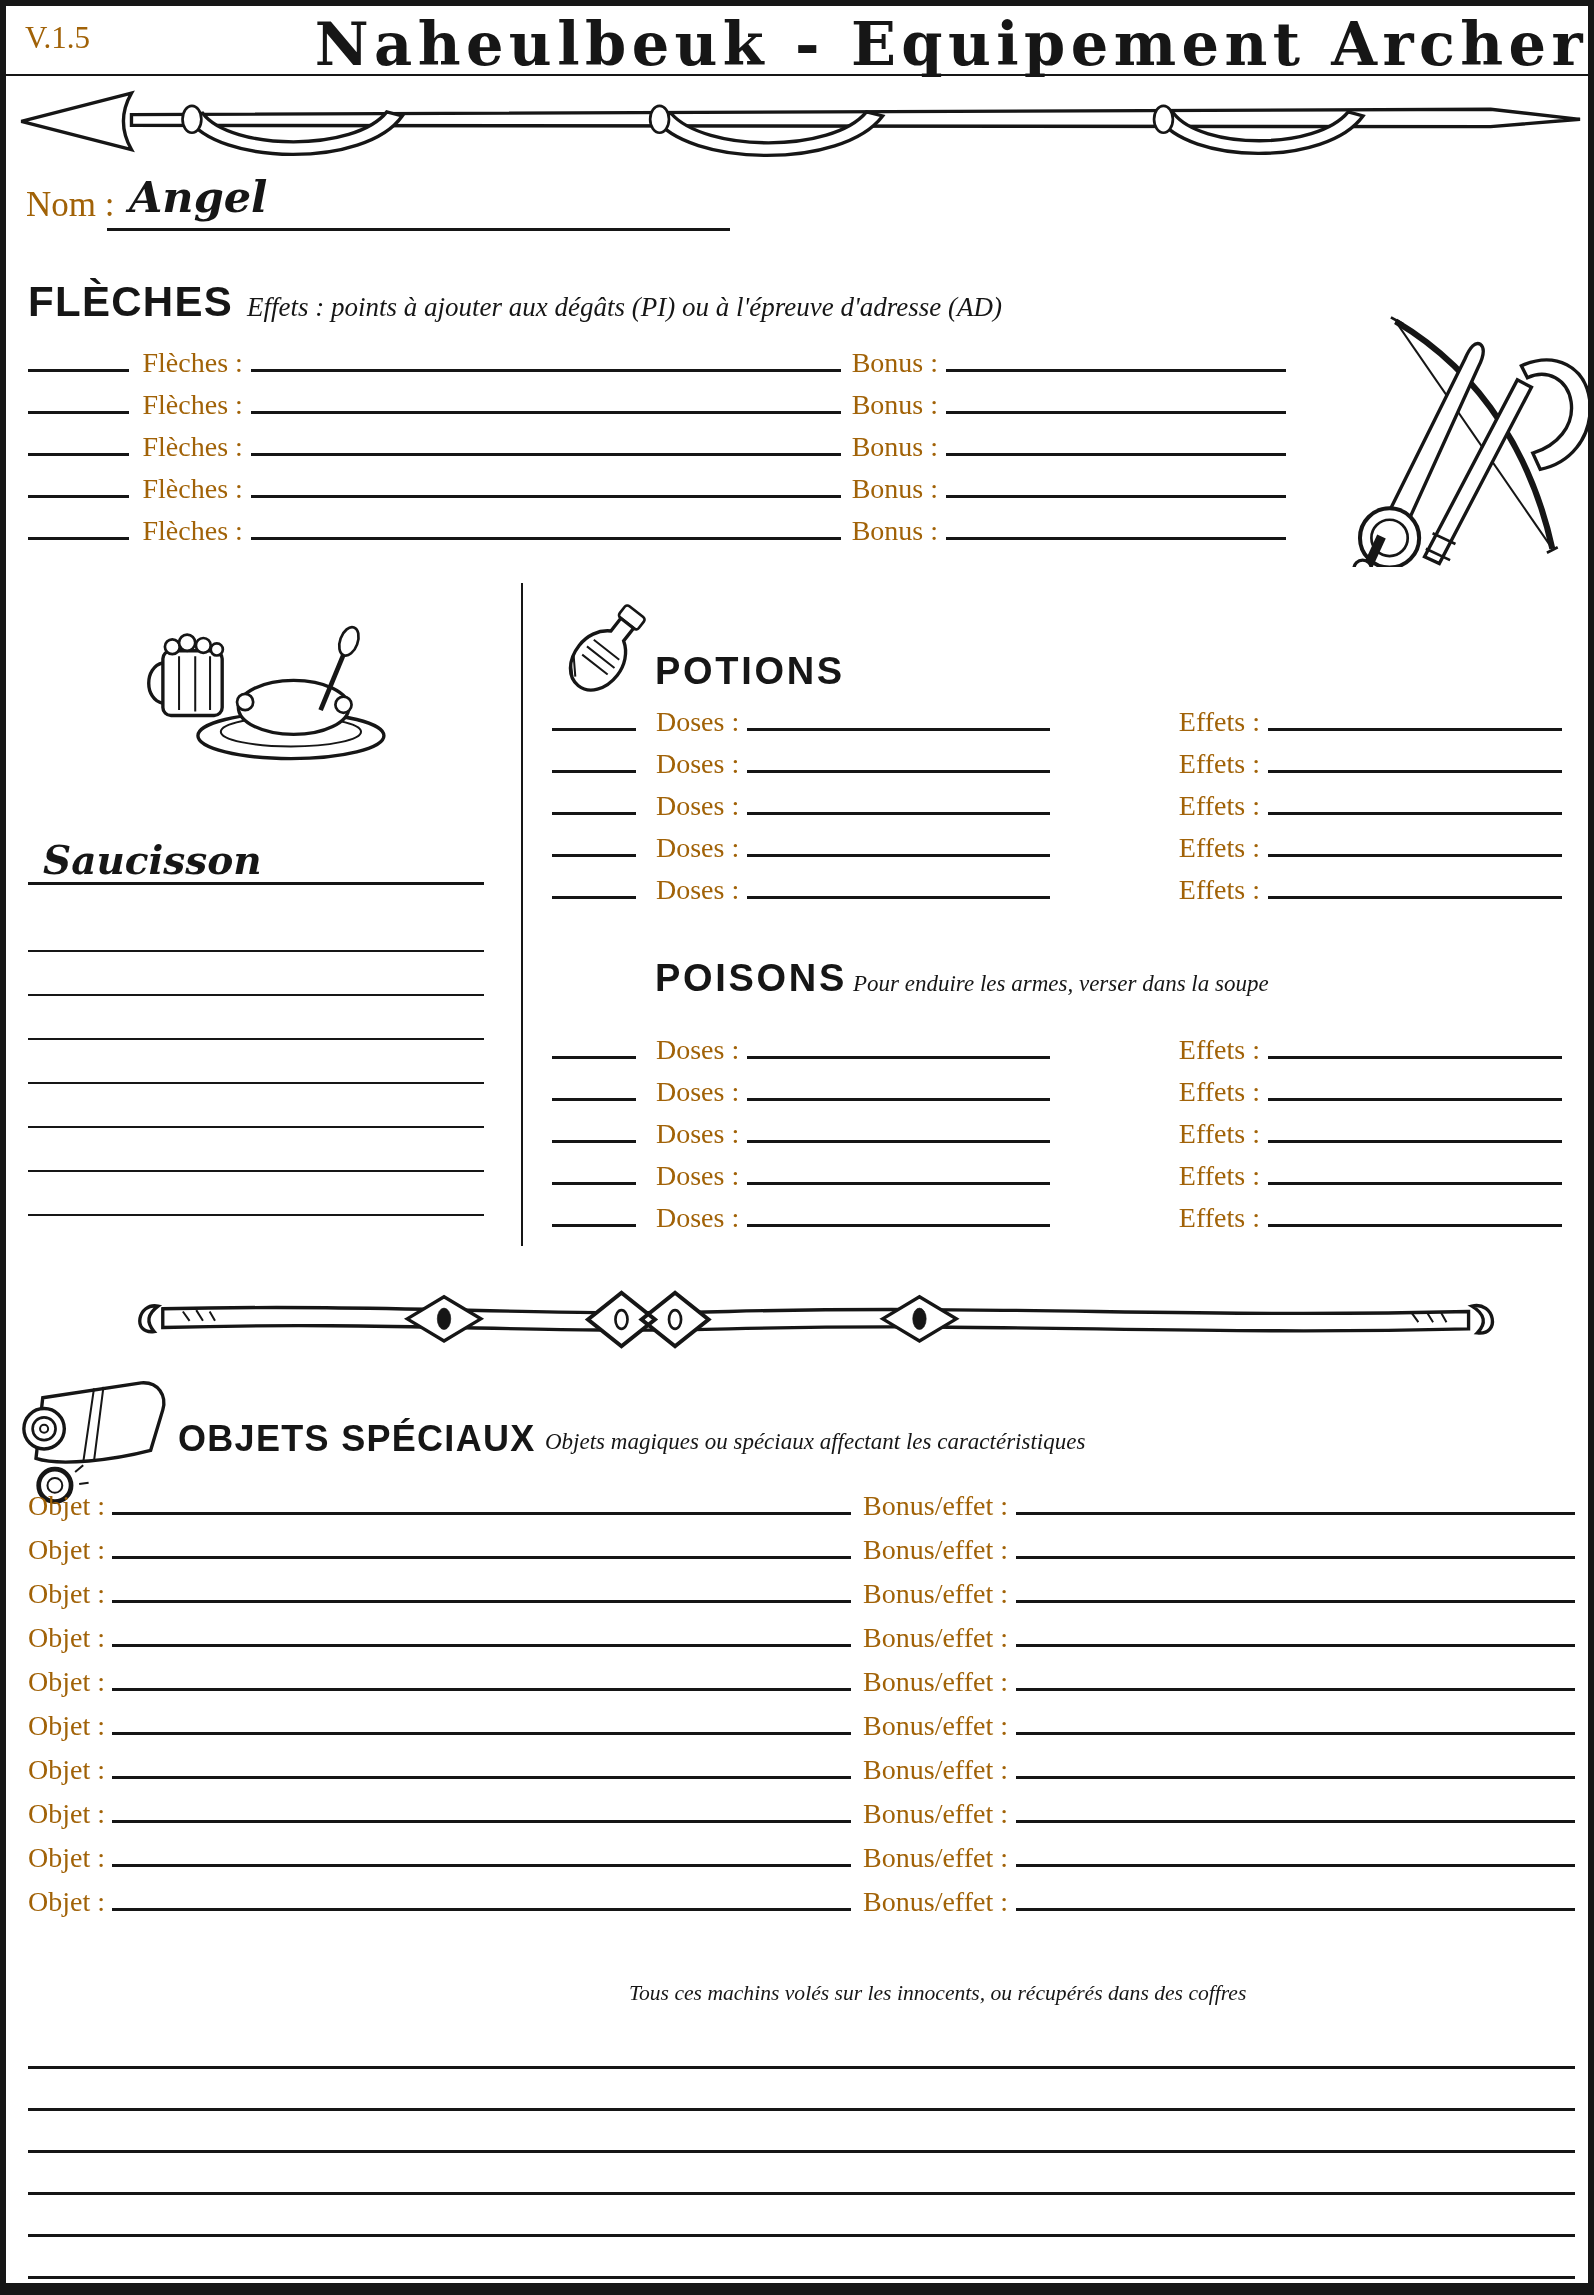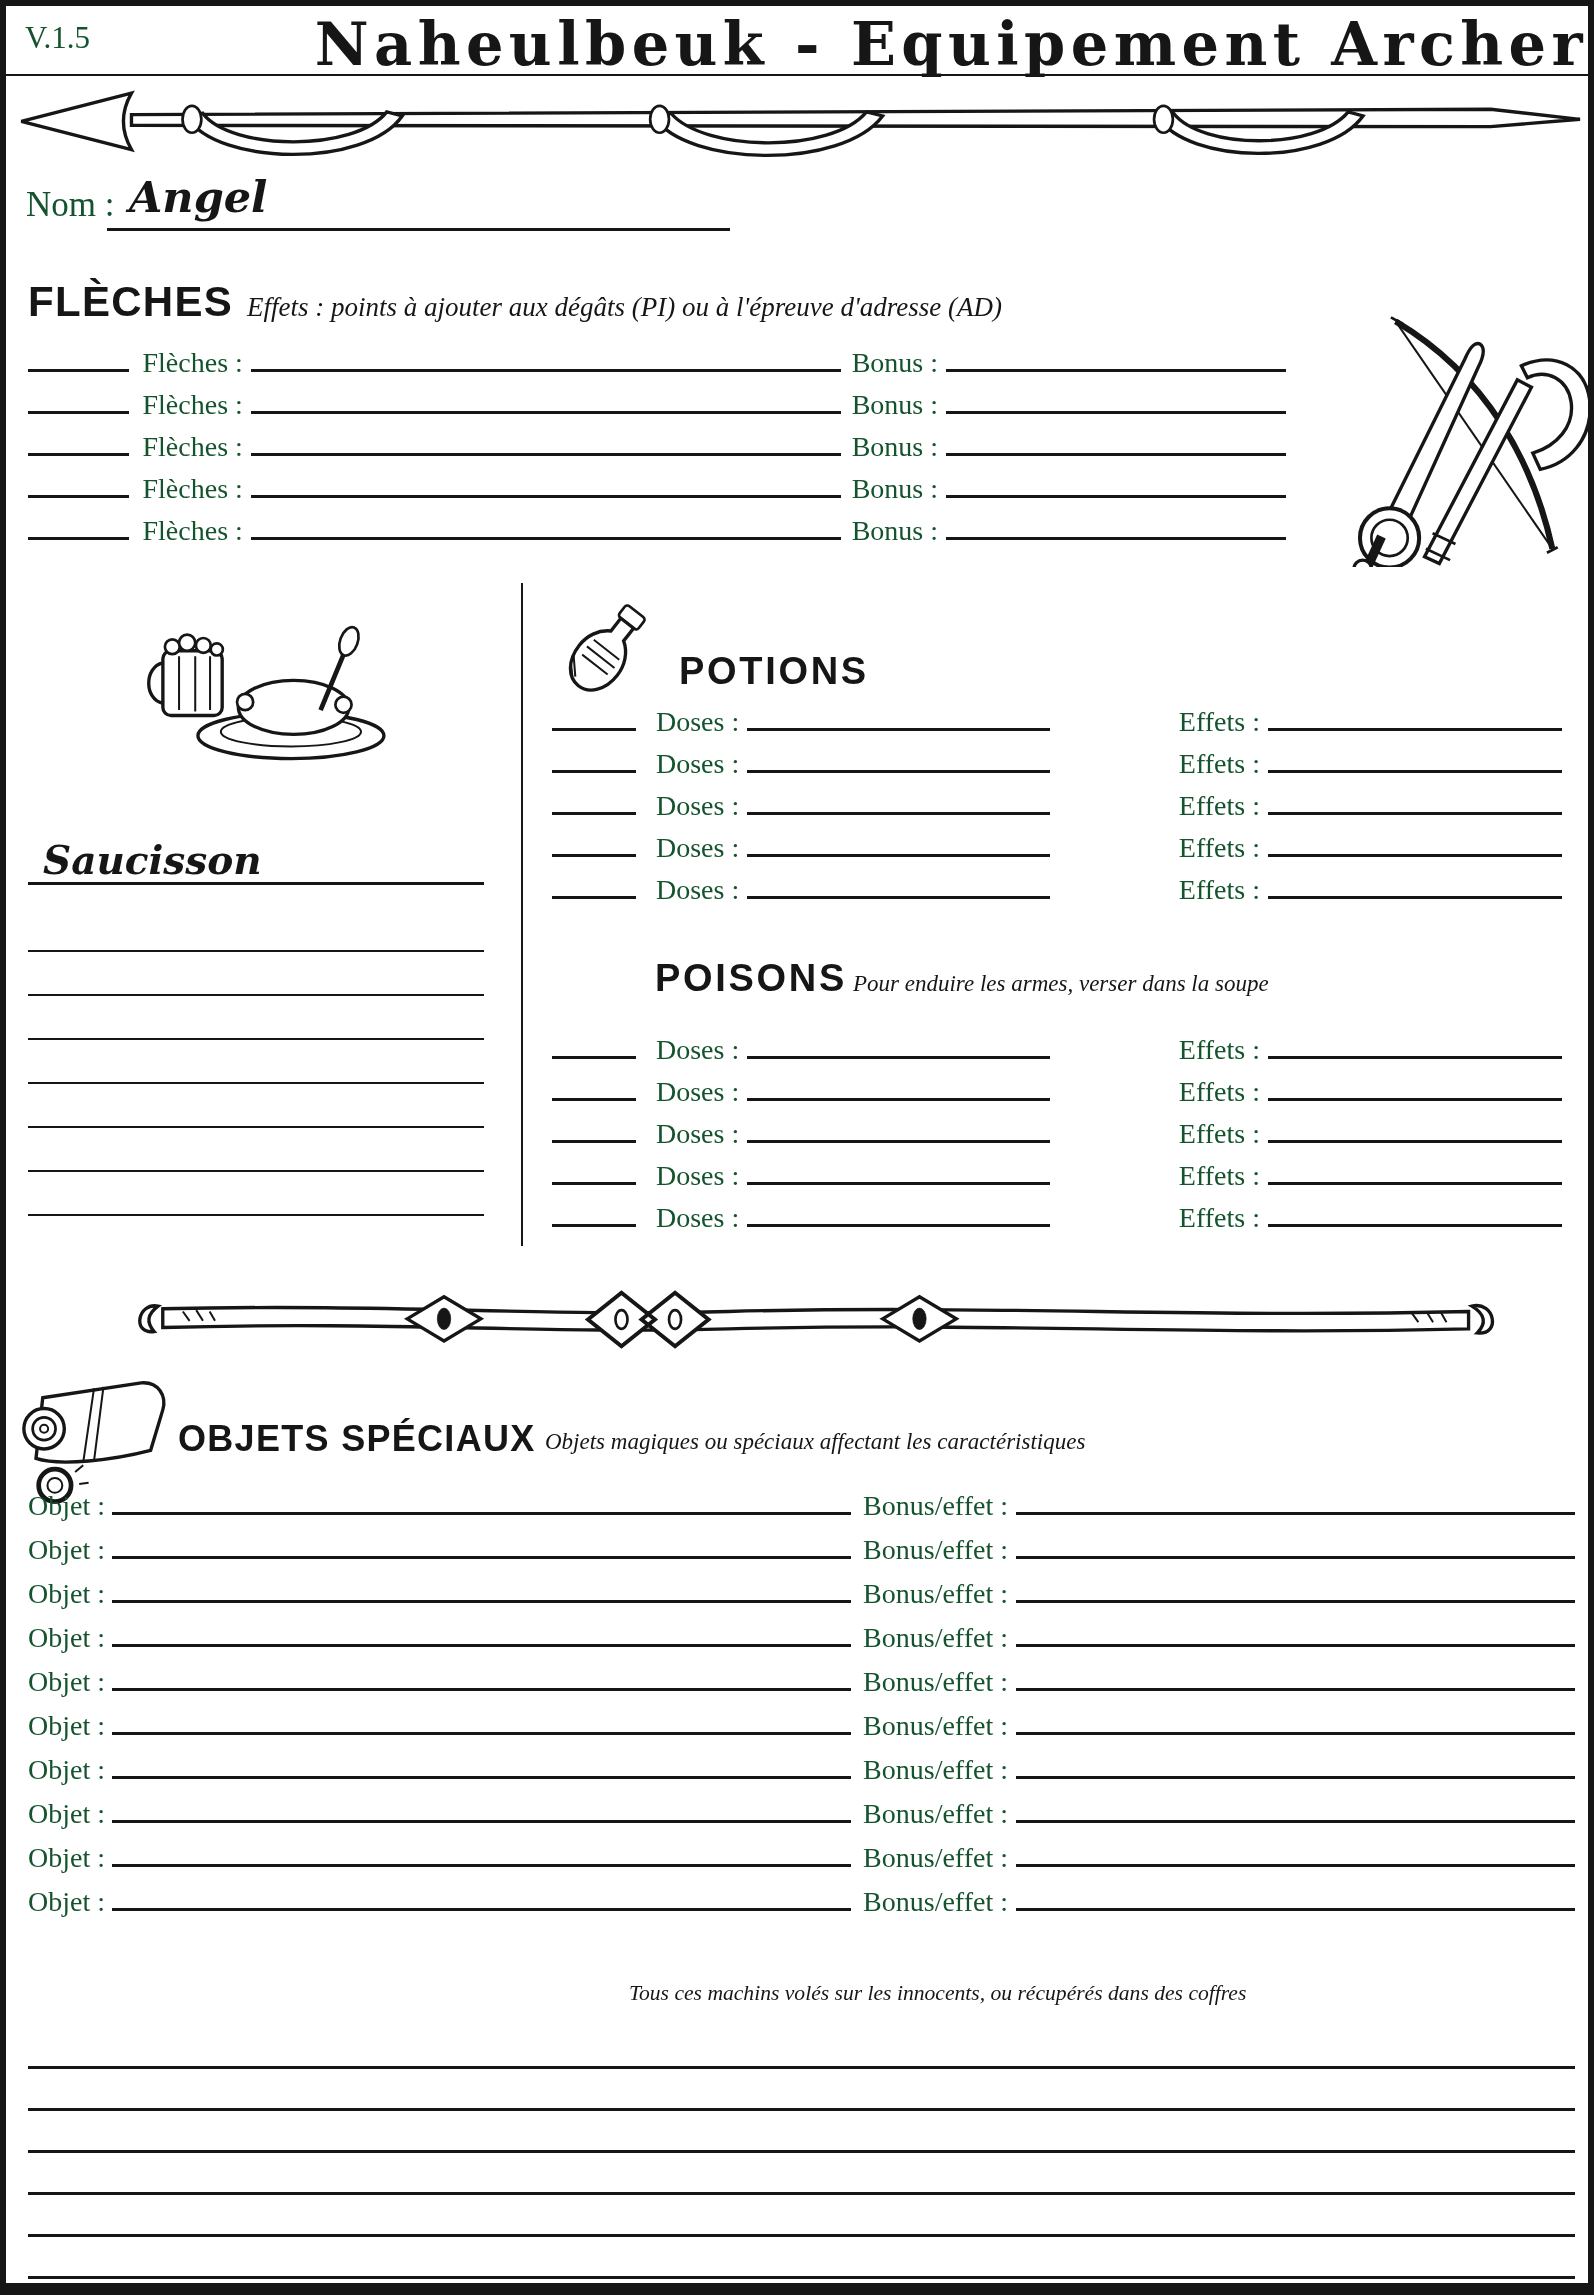--- a/index.html
+++ b/index.html
@@ -5,21 +5,21 @@
   html,body{margin:0;padding:0;background:#ffffff;}
   #sheet{
     position:relative; width:1594px; height:2295px; box-sizing:border-box;
     background:#ffffff; color:#161616;
     border-left:6px solid #161616; border-top:6px solid #161616;
     border-right:6px solid #161616; border-bottom:12px solid #161616;
     font-family:"Liberation Serif", serif; overflow:hidden;
   }
   .abs{position:absolute;}
   .h{font-family:"Liberation Sans",sans-serif;font-weight:800;color:#161616;white-space:nowrap;}
-  .lbl{font-family:"Liberation Serif",serif;color:#14532d;white-space:nowrap;}
+  .lbl{font-family:"Liberation Serif",serif;color:#a16207;white-space:nowrap;}
   .note{font-family:"Liberation Serif",serif;font-style:italic;color:#161616;white-space:nowrap;}
   .hand{font-family:"DejaVu Serif",serif;font-style:italic;font-weight:bold;color:#161616;white-space:nowrap;}
   .rule{border-bottom:3.4px solid #161616;height:0;}
   .row{display:flex;align-items:baseline;font-size:28px;line-height:1.15;}
   .row .ln{border-bottom:3.4px solid #161616;height:6.7px;}
   .frow{height:42px;} .prow{height:42px;} .orow{height:44px;}
   .stub{width:101px;}
   .vdiv{border-left:2.7px solid #161616;width:0;}
   svg{display:block;}
   .blank{height:0;border-bottom:2.7px solid #161616;}
@@ -158,21 +158,21 @@
     <svg width="101" height="113" viewBox="0 0 150 168" fill="none" stroke="#161616">
       <g transform="rotate(38 75 84)">
         <rect x="58" y="6" width="36" height="22" rx="5" fill="#ffffff" stroke-width="4"></rect>
         <path d="M64,28 L64,52 C48,62 40,80 40,98 C40,126 56,146 76,146 C96,146 112,126 112,98 C112,80 104,62 88,52 L88,28 Z" fill="#ffffff" stroke-width="5"></path>
         <path d="M52,78 L100,78 M50,92 L102,92 M52,106 L100,106" stroke-width="3"></path>
         <path d="M46,126 l14,14 M42,114 l22,24" stroke-width="3"></path>
       </g>
     </svg>
   </div>
 
-  <div class="abs h" style="left:649px;top:644px;font-size:38px;letter-spacing:2.7px;margin-left:24px;">POTIONS</div>
+  <div class="abs h" style="left:649px;top:644px;font-size:38px;letter-spacing:2.7px;">POTIONS</div>
   <div class="abs" style="left:546px;top:700px;width:1010px;">
 
       <div class="row prow">
         <span class="ln" style="width:84px;"></span>
         <span class="lbl" style="margin-left:20px;">Doses :</span>
         <span class="ln" style="width:303px;margin-left:8px;"></span>
         <span class="lbl" style="margin-left:auto;">Effets :</span>
         <span class="ln" style="width:294px;margin-left:8px;"></span>
       </div>
 

